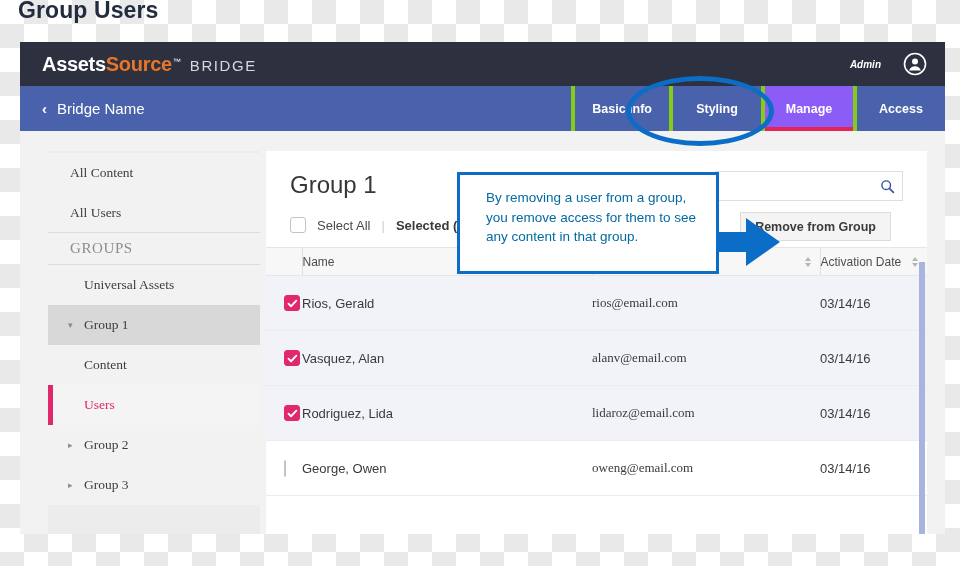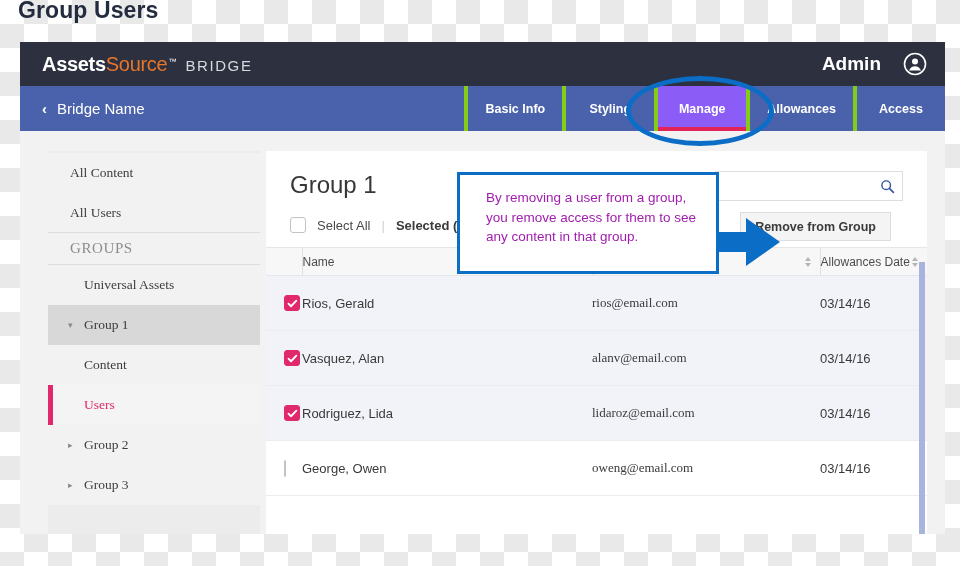--- a/index.html
+++ b/index.html
@@ -46,27 +46,27 @@
   
   .topbar {
     height: 44px;
     background: #2c303f;
     display: flex;
     align-items: center;
     padding: 0 18px 0 22px;
   }
   .brand { display: flex; align-items: baseline; }
   .brand .vital { color: #ffffff; font-size: 20px; font-weight: bold; letter-spacing: -.3px; }
-  .brand .source { color: #e8762a; font-size: 20px; font-weight: normal; letter-spacing: -.3px; }
+  .brand .source { color: #e8762a; font-size: 20px; font-weight: bold; letter-spacing: -.3px; }
   .brand .tm { color: #ffffff; font-size: 8px; position: relative; top: -7px; margin-left:1px;}
   .brand .bridge {
     color: #d7d9de; font-size: 15px; letter-spacing: 1.6px; margin-left: 9px; font-weight: 400;
   }
   .topbar-right { margin-left: auto; display: flex; align-items: center; gap: 22px; }
-  .admin-label { color: #ffffff; font-size: 19px; font-weight: bold; }
+  .admin-label { color: #ffffff; font-size: 10px; font-weight: bold; font-style: italic; }
   .avatar-icon { width: 24px; height: 24px; display: block; }
 
   
   .navbar {
     height: 45px;
     background: #4a62ab;
     display: flex;
     align-items: stretch;
     position: relative;
   }
@@ -240,21 +240,21 @@
   .callout {
     position: absolute;
     left: 457px; top: 172px;
     width: 262px; height: 102px;
     background: #ffffff;
     border: 3px solid #0c6dc6;
     z-index: 50;
     padding: 13px 14px 0 26px;
   }
   .callout p {
-    font-size: 13.5px; line-height: 19.5px; color: #a21caf;
+    font-size: 13.5px; line-height: 19.5px; color: #0369a1;
   }
 </style>
 </head>
 <body>
 
 <div class="page-title">Group Users</div>
 
 <div class="app-window">
 
   <div class="topbar">
@@ -278,21 +278,20 @@
 
   <div class="navbar">
     <div class="nav-back">
       <span class="chev">‹</span>
       <span>Bridge Name</span>
     </div>
     <div class="nav-tabs">
       <div class="nav-tab">Basic Info</div>
       <div class="nav-tab">Styling</div>
       <div class="nav-tab active">Manage</div>
-      <div class="nav-tab">Allowances</div>
       <div class="nav-tab">Access</div>
     </div>
   </div>
 
   <div class="app-body">
 
     <div class="sidebar">
       <div class="side-item light">All Content</div>
       <div class="side-item light divider-below">All Users</div>
       <div class="side-item section light">GROUPS</div>
@@ -354,21 +353,21 @@
               <span class="hd">
                 <span>Username</span>
                 <span class="sort-ar">
                     <i class="up"></i>
                     <i class="dn"></i>
                   </span>
               </span>
             </th>
             <th class="col-date divcol">
               <span class="hd">
-                <span>Allowances Date</span>
+                <span>Activation Date</span>
                 <span class="sort-ar">
                     <i class="up"></i>
                     <i class="dn"></i>
                   </span>
               </span>
             </th>
           </tr>
         </thead>
         <tbody>
           <tr class="sel">

